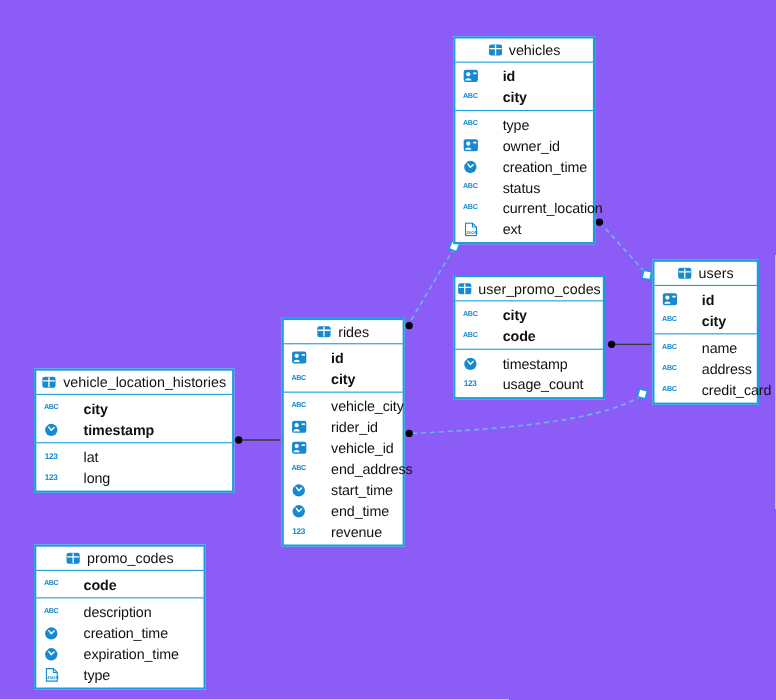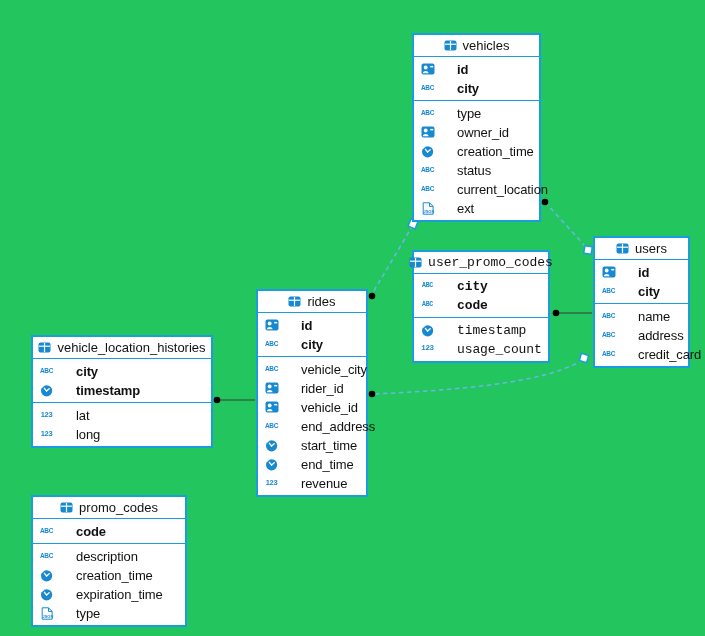--- a/index.html
+++ b/index.html
@@ -1,16 +1,16 @@
 <!DOCTYPE html>
 <html><head>
 <meta charset="utf-8">
 <style>
   html,body{margin:0;padding:0;background:#ffffff;}
-  #canvas{position:relative;width:705px;height:636px;background:#22c55e;overflow:hidden;
+  #canvas{position:relative;width:705px;height:636px;background:#8b5cf6;overflow:hidden;
           font-family:"Liberation Sans",sans-serif;}
   #wires{position:absolute;left:0;top:0;z-index:1;}
   .table-box{position:absolute;z-index:2;background:#ffffff;border:2px solid #1a9cde;
              box-sizing:border-box;color:#111;}
   .table-header{display:flex;align-items:center;justify-content:center;gap:6px;
                 height:21px;border-bottom:1.5px solid #1a9cde;font-size:13px;font-weight:500;}
   .tsection{padding:2.5px 0;}
   .tsection.fields{border-top:1.5px solid #1a9cde;}
   .field-row{display:flex;align-items:center;gap:21px;height:19px;padding:0 4px 0 5px;}
   .field-icon{width:17px;display:flex;align-items:center;justify-content:center;flex:0 0 17px;}
@@ -113,21 +113,21 @@
             <svg width="14" height="13" viewBox="0 0 14 13">
               <path d="M2.2 0.8 h6.3 l3.6 3.6 v7.8 h-9.9 z" fill="#fff" stroke="#1789d1" stroke-width="1"></path>
               <path d="M8.5 0.8 v3.6 h3.6" fill="none" stroke="#1789d1" stroke-width="1"></path>
               <text x="2.6" y="10.6" font-size="3.9" font-weight="700" fill="#1789d1" font-family="Liberation Sans,sans-serif">JSON</text>
             </svg>
           </span>
           <span class="field-name">ext</span>
         </div>
       </div>
     </div>
-    <div class="table-box" style="left: 412px; top: 250px; width: 138px; font-family: Liberation Mono, monospace;">
+    <div class="table-box" style="left: 412px; top: 250px; width: 138px;">
       <div class="table-header">
         <span style="display: flex;">
           <svg width="13" height="11" viewBox="0 0 13 11">
             <rect x="0.5" y="0.5" width="12" height="10" rx="2" fill="#1789d1"></rect>
             <line x1="1" y1="4.2" x2="12" y2="4.2" stroke="#fff" stroke-width="1.2"></line>
             <line x1="6.5" y1="1" x2="6.5" y2="10" stroke="#fff" stroke-width="1.2"></line>
           </svg>
         </span>
         <span>user_promo_codes</span>
       </div>

